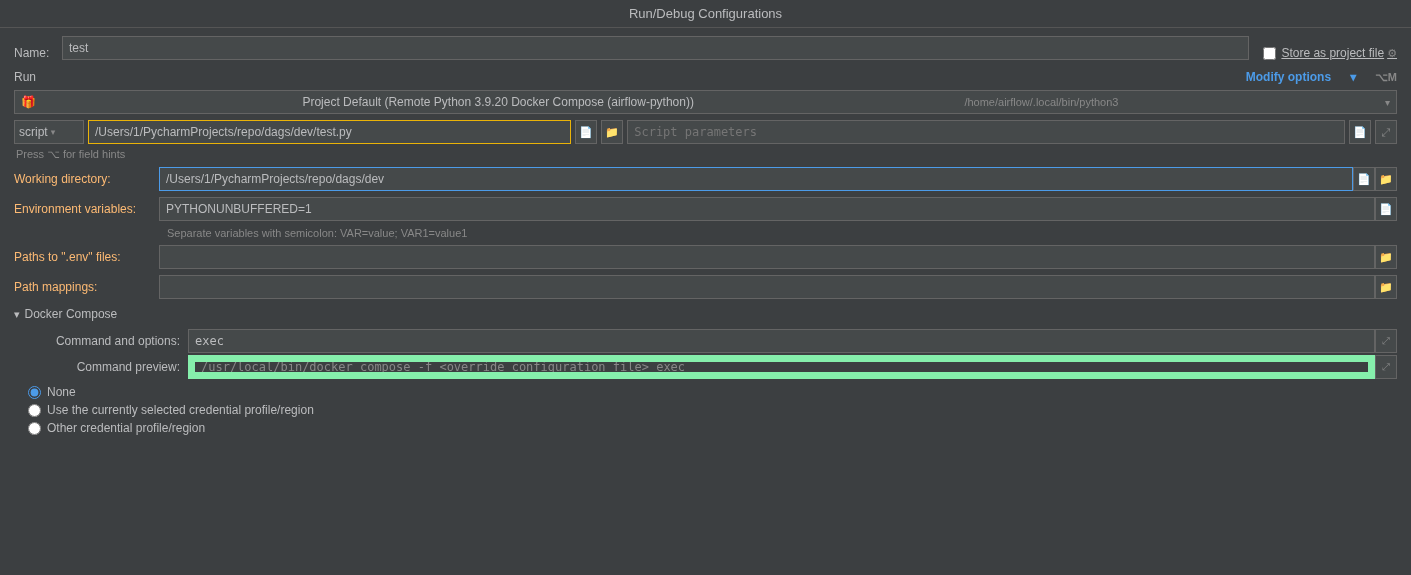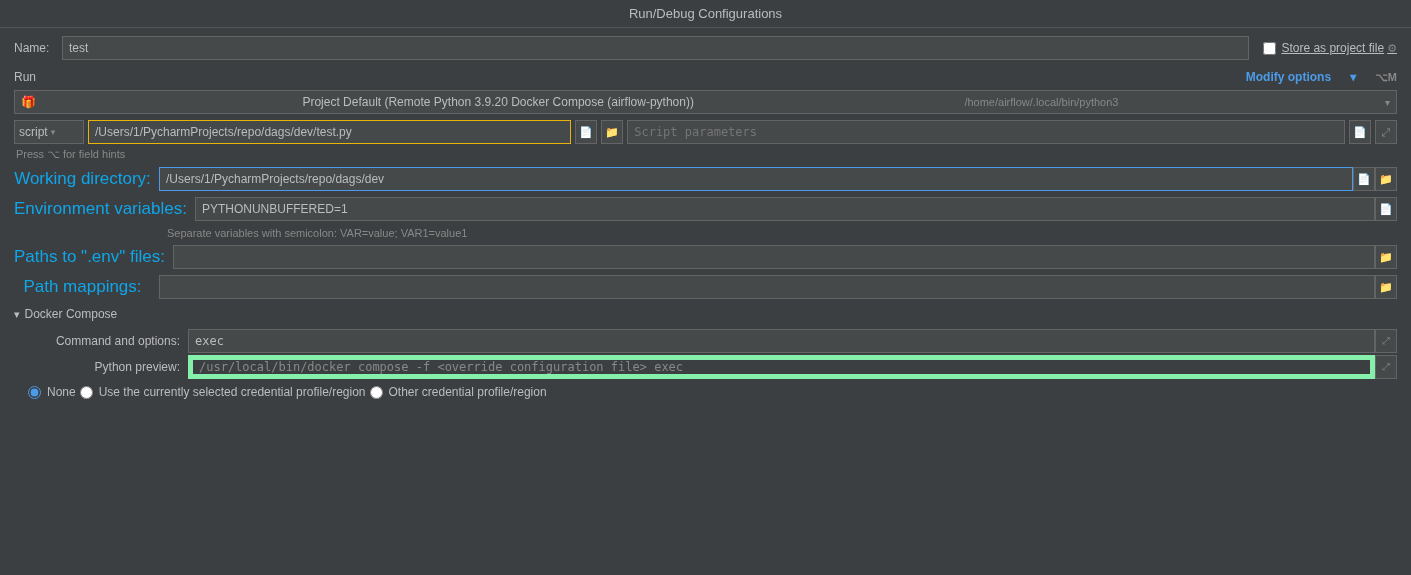--- a/index.html
+++ b/index.html
@@ -179,24 +179,24 @@
       margin-bottom: 6px;
       padding-left: 2px;
     }
 
     .form-row {
       display: flex;
       align-items: center;
       margin-bottom: 6px;
     }
     .form-label {
-      color: #0ea5e9;
-      font-size: 17px;
+      color: #fdba74;
+      font-size: 12px;
       min-width: 145px;
-      text-align: center;
+      text-align: left;
       padding-right: 8px;
       white-space: nowrap;
     }
     .form-input {
       flex: 1;
       background: #45494a;
       border: 1px solid #4c9be8;
       color: #bbbcbe;
       font-size: 12px;
       padding: 3px 6px;
@@ -262,21 +262,21 @@
       color: #bbbcbe;
       font-size: 12px;
       font-family: monospace;
       padding: 3px 6px;
       height: 24px;
       outline: none;
     }
     .docker-preview-input {
       flex: 1;
       background: #3c3f41;
-      border: 5px solid #86efac;
+      border: 7px solid #86efac;
       color: #888;
       font-size: 12px;
       font-family: monospace;
       padding: 3px 6px;
       height: 24px;
       outline: none;
     }
     .expand-btn {
       background: #45494a;
       border: 1px solid #646464;
@@ -285,41 +285,42 @@
       height: 24px;
       display: flex;
       align-items: center;
       justify-content: center;
       cursor: pointer;
       font-size: 10px;
     }
 
     .radio-group {
       display: flex;
+      flex-direction: column;
       gap: 4px;
       padding-left: 14px;
       margin-top: 6px;
     }
     .radio-row {
       display: flex;
       align-items: center;
       gap: 6px;
     }
     .radio-row input[type="radio"] {
       accent-color: #4c9be8;
       margin: 0;
     }
     .radio-label {
       color: #bbbcbe;
       font-size: 12px;
     }
 
     .top-name-area {
       display: flex;
-      align-items: center;
+      align-items: flex-end;
       margin-bottom: 10px;
     }
   </style>
 </head>
 <body>
 
 <div class="dialog-header">
   <span>Run/Debug Configurations</span>
 </div>
 
@@ -410,21 +411,21 @@
 
   <div class="docker-section">
 
     <div class="docker-row">
       <span class="docker-label">Command and options:</span>
       <input class="docker-input" type="text" value="exec" style="">
       <div class="expand-btn">⤢</div>
     </div>
 
     <div class="docker-row">
-      <span class="docker-label">Python preview:</span>
+      <span class="docker-label">Command preview:</span>
       <input class="docker-preview-input" type="text" readonly="" value="/usr/local/bin/docker compose -f &lt;override configuration file&gt; exec" style="">
       <div class="expand-btn">⤢</div>
     </div>
   </div>
 
   <div class="radio-group">
     <div class="radio-row">
       <input type="radio" name="credentials" value="none" checked="" style="">
       <span class="radio-label">None</span>
     </div>

